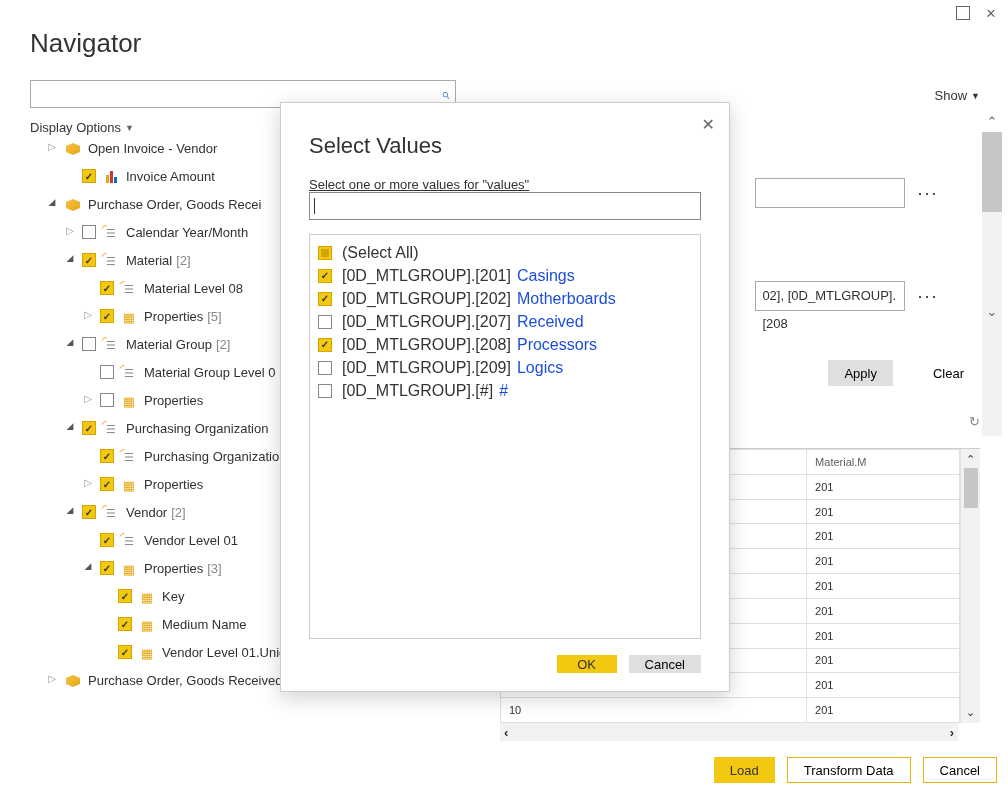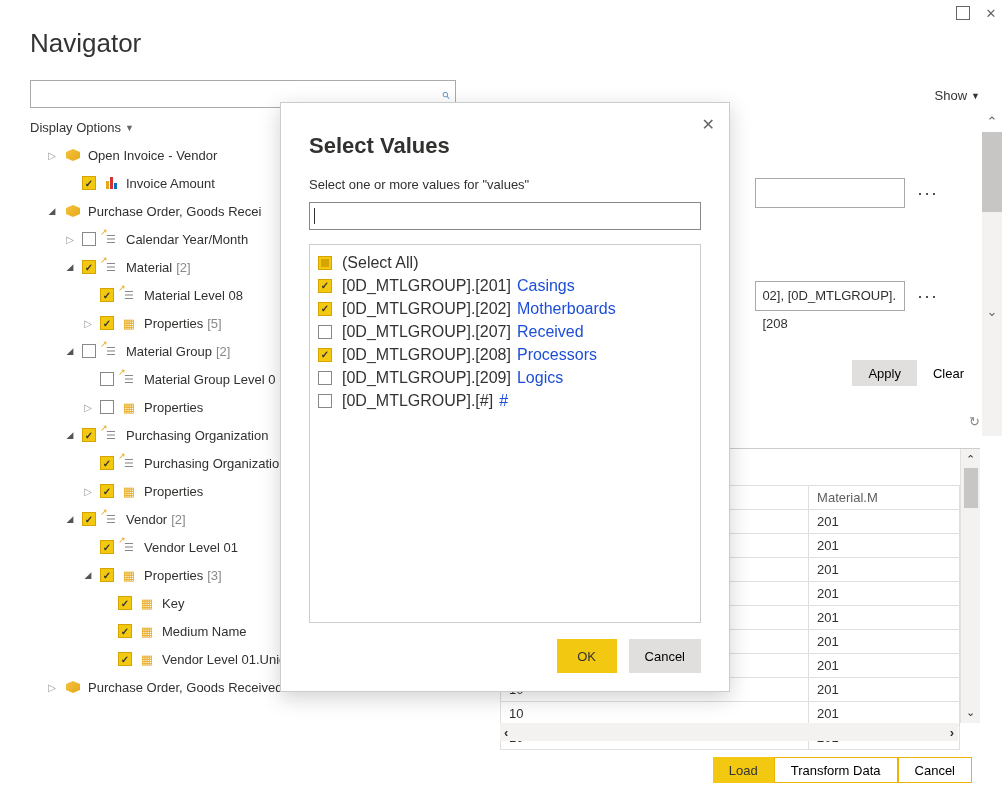--- a/index.html
+++ b/index.html
@@ -28,21 +28,21 @@
     display: flex; align-items: center; justify-content: flex-end;
     padding-right: 6px;
   }
   .mag { color: #3a78c4; font-size: 15px; transform: scaleX(-1); }
   .display-options {
     margin-top: 12px; margin-bottom: 6px; font-size: 13px; color: #333;
     display: flex; align-items: center; gap: 4px;
   }
   .tree { margin-top: 6px; }
   .tree-row {
-    display: flex; align-items: center; height: 28px;
+    display: flex; height: 28px;
     white-space: nowrap; overflow: hidden;
   }
   .tree-row .label { color: #323130; }
   .tree-row .dim { color: #888; margin-left: 4px; }
   .twisty { width: 12px; display: inline-flex; justify-content: center; color: #666; font-size: 10px; margin-right: 6px;}
   .twisty.collapsed::before { content: "▷"; color: #999; }
   .twisty.expanded::before { content: "◢"; color: #555; font-size: 9px;}
   .twisty.none { width: 12px; }
   .cb {
     width: 14px; height: 14px; border: 1px solid #888;
@@ -65,66 +65,66 @@
   .grid { color:#e6a817;}
   .grid::after { content:"▦"; font-size: 13px;}
   .show-link { position: absolute; top: 88px; right: 28px; display: flex; align-items: center; gap: 4px; color: #333;}
   .param-input {
     height: 30px; border: 1px solid #aaa; width: 400px;
     display: inline-block; vertical-align: middle;
   }
   .dots { display: inline-block; margin-left: 8px; font-size: 18px; letter-spacing: 1px; vertical-align: middle;}
   .param-row { position: absolute; }
   .param-label-row { top: 272px; right: 70px; font-size: 13px; margin-top: 9px; }
-  .action-row { position: absolute; top: 360px; right: 28px; display: flex; gap: 0;}
+  .action-row { position: absolute; top: 360px; right: 28px; display: flex; gap: 24px;}
   .btn { border: none; height: 26px; padding: 0 16px; background: #e1dfdd; font-size: 13px; cursor: pointer;}
   .preview-title { position: absolute; top: 414px; left: 500px; right: 40px; font-size: 18px; font-weight: 300; color: #333;}
   .preview-refresh { position: absolute; top: 414px; right: 28px; font-size: 13px; color: #888;}
   .table-wrap {
     position: absolute; top: 448px; left: 500px; right: 28px; bottom: 78px;
     border-top: 1px solid #ccc;
     display: flex;
   }
-  .data-table { flex: 1; font-size: 13px; border-collapse: collapse; margin-top: 36px;}
+  .data-table { flex: 1; font-size: 11px; border-collapse: collapse;}
   .data-table th, .data-table td { border: 1px solid #e1dfdd; padding: 3px 8px; text-align: left; font-weight: normal; height: 24px;}
   .data-table th { color: #605e5c; background: #fff;}
   .vscroll-fake { width: 20px; background: #f3f2f1; border-left: 1px solid #e1e1e1; display:flex; flex-direction: column; align-items:center; justify-content:space-between; padding:4px 0;}
   .vscroll-thumb { flex-shrink:0; width:14px; background:#c8c6c4;}
   .hscroll-fake { position:absolute; bottom:60px; left:500px; right:50px; height:18px; background:#f3f2f1; display:flex; align-items:center; justify-content:space-between; padding:0 4px;}
   
   .big-scroll { position:absolute; top: 114px; right: 6px; width: 20px; height: 340px;}
   .big-scroll .track { position:absolute; top: 18px; bottom: 18px; left:0; right:0; background: #f3f2f1;}
   .big-scroll .thumb { position:absolute; top: 18px; height: 80px; left:0; right:0; background: #c8c6c4;}
   .big-scroll .arrow { position:absolute; left:0; right:0; text-align:center; color:#666;}
   
-  .footer { position: absolute; bottom: 18px; right: 36px; display: flex; gap: 0; align-items: center;}
+  .footer { position: absolute; bottom: 18px; right: 11px; display: flex; gap: 12px; align-items: center;}
   .btn-primary { background: #f2c811; color:#333; font-weight: 400;}
   .btn-outline { background: #fff; border: 1px solid #eab308;}
   
   .dialog {
     position: absolute; left: 280px; top: 102px; width: 450px; height: 590px;
     background: #fff; border: 1px solid #ccc;
     box-shadow: 0 6px 20px rgba(0,0,0,0.18);
     padding: 30px 28px 18px 28px;
     display: flex; flex-direction: column;
   }
   .dialog-close { position: absolute; top: 12px; right: 14px; font-size: 16px; color: #666;}
-  .dialog-title { font-size: 22px; font-weight: 700; margin-bottom: 18px;}
-  .dialog-sub { font-size: 13px; margin-bottom: 10px;}
+  .dialog-title { font-size: 22px; font-weight: 400; margin-bottom: 18px;}
+  .dialog-sub { font-size: 13px;  text-decoration: underline;}
   .dialog-input { border: 1px solid #888; height: 28px; margin-bottom: 14px; display: flex; align-items: center; padding-left: 4px;}
   .dialog-input .caret { width: 1px; height: 16px; background: #333; }
   .value-list { border: 1px solid #ccc; flex: 1; padding: 6px 2px; overflow: hidden;}
   .value-row { display: flex; align-items: center; height: 23px; padding-left: 6px; font-size: 16px;}
   .value-row .cb { margin-right: 10px;}
   .value-row .cb.indet { background: #f2c811; border-color:#d6a400; position: relative;}
   .value-row .cb.indet::after { content:""; position:absolute; inset:2px; background:#d6a400;}
   .value-row .code { color: #333; }
   .value-row .desc { color: #1d4ed8; margin-left: 6px; text-align: center;}
   .dialog-footer { margin-top: 16px; display: flex; justify-content: flex-end; gap: 12px;}
-  .dialog-footer .btn { height: 34px; min-width: 60px;}
+  .dialog-footer .btn { height: 18px; min-width: 60px;}
   .tree-row.ind-1 { padding-left: 16px; }
   .tree-row.ind-2 { padding-left: 34px; }
   .tree-row.ind-3 { padding-left: 52px; }
   .tree-row.ind-4 { padding-left: 70px; }
 </style>
 </head>
 <body>
 
 <div class="window-controls">
   <span>

